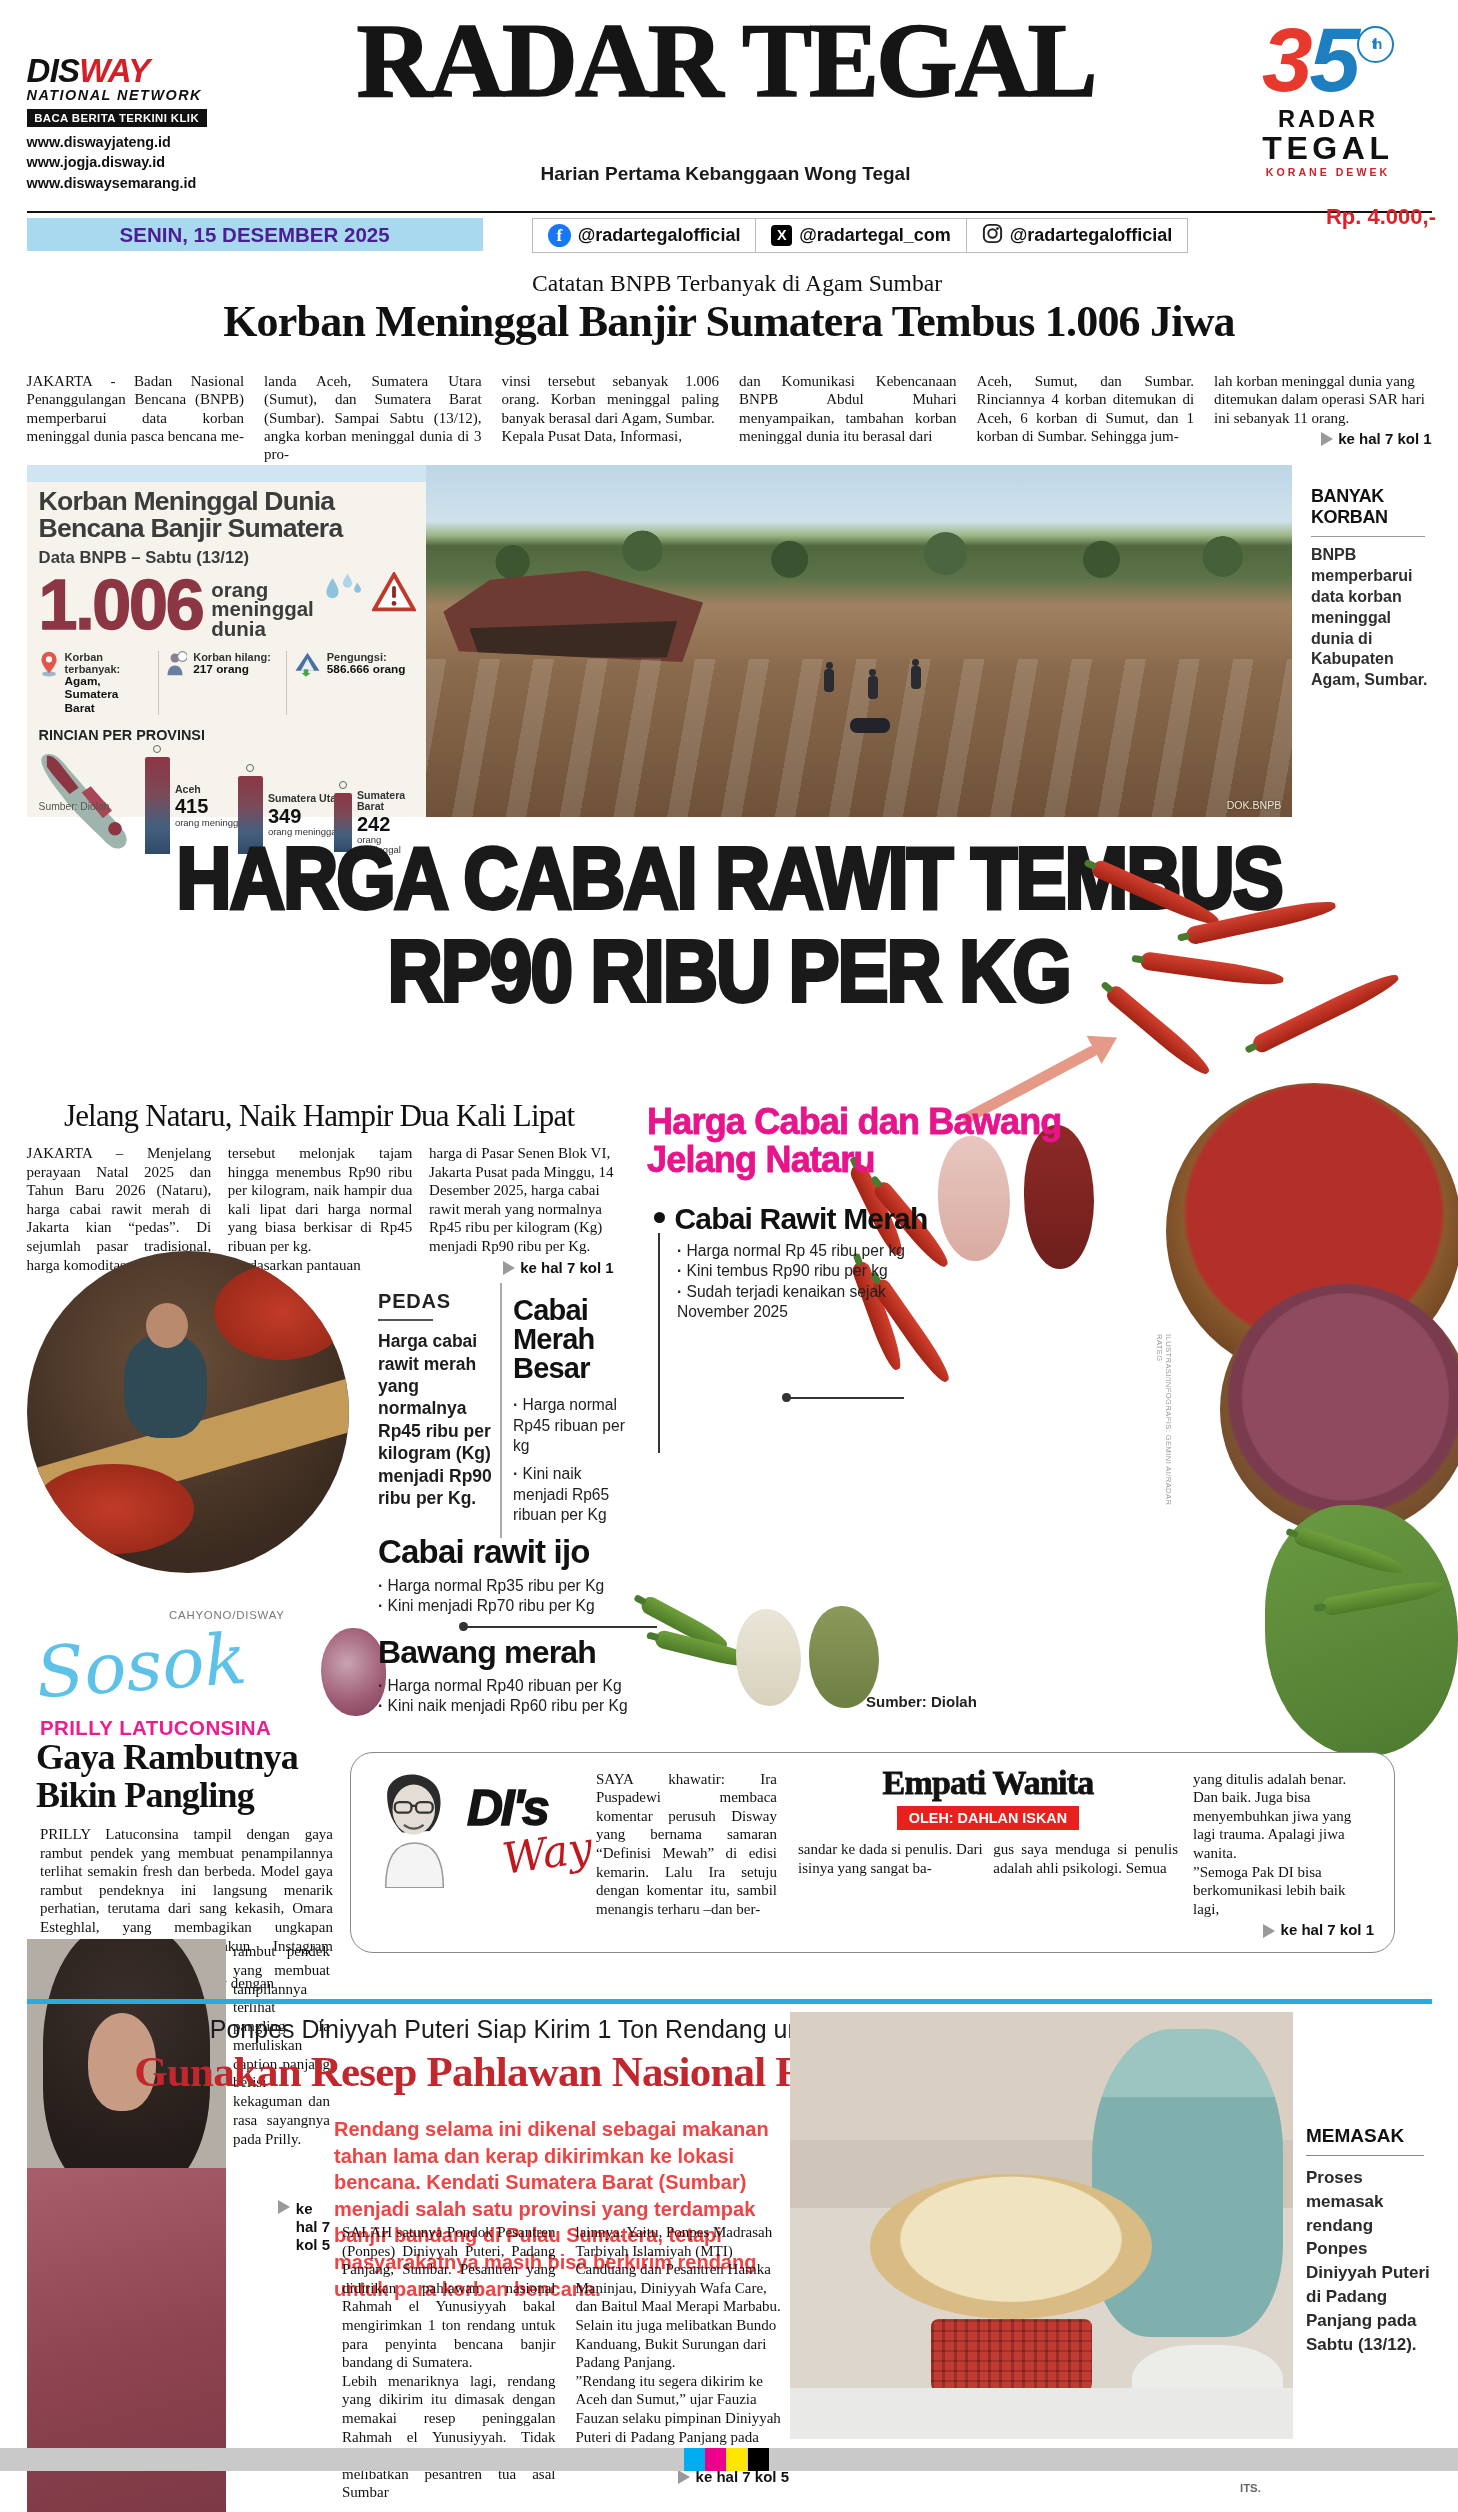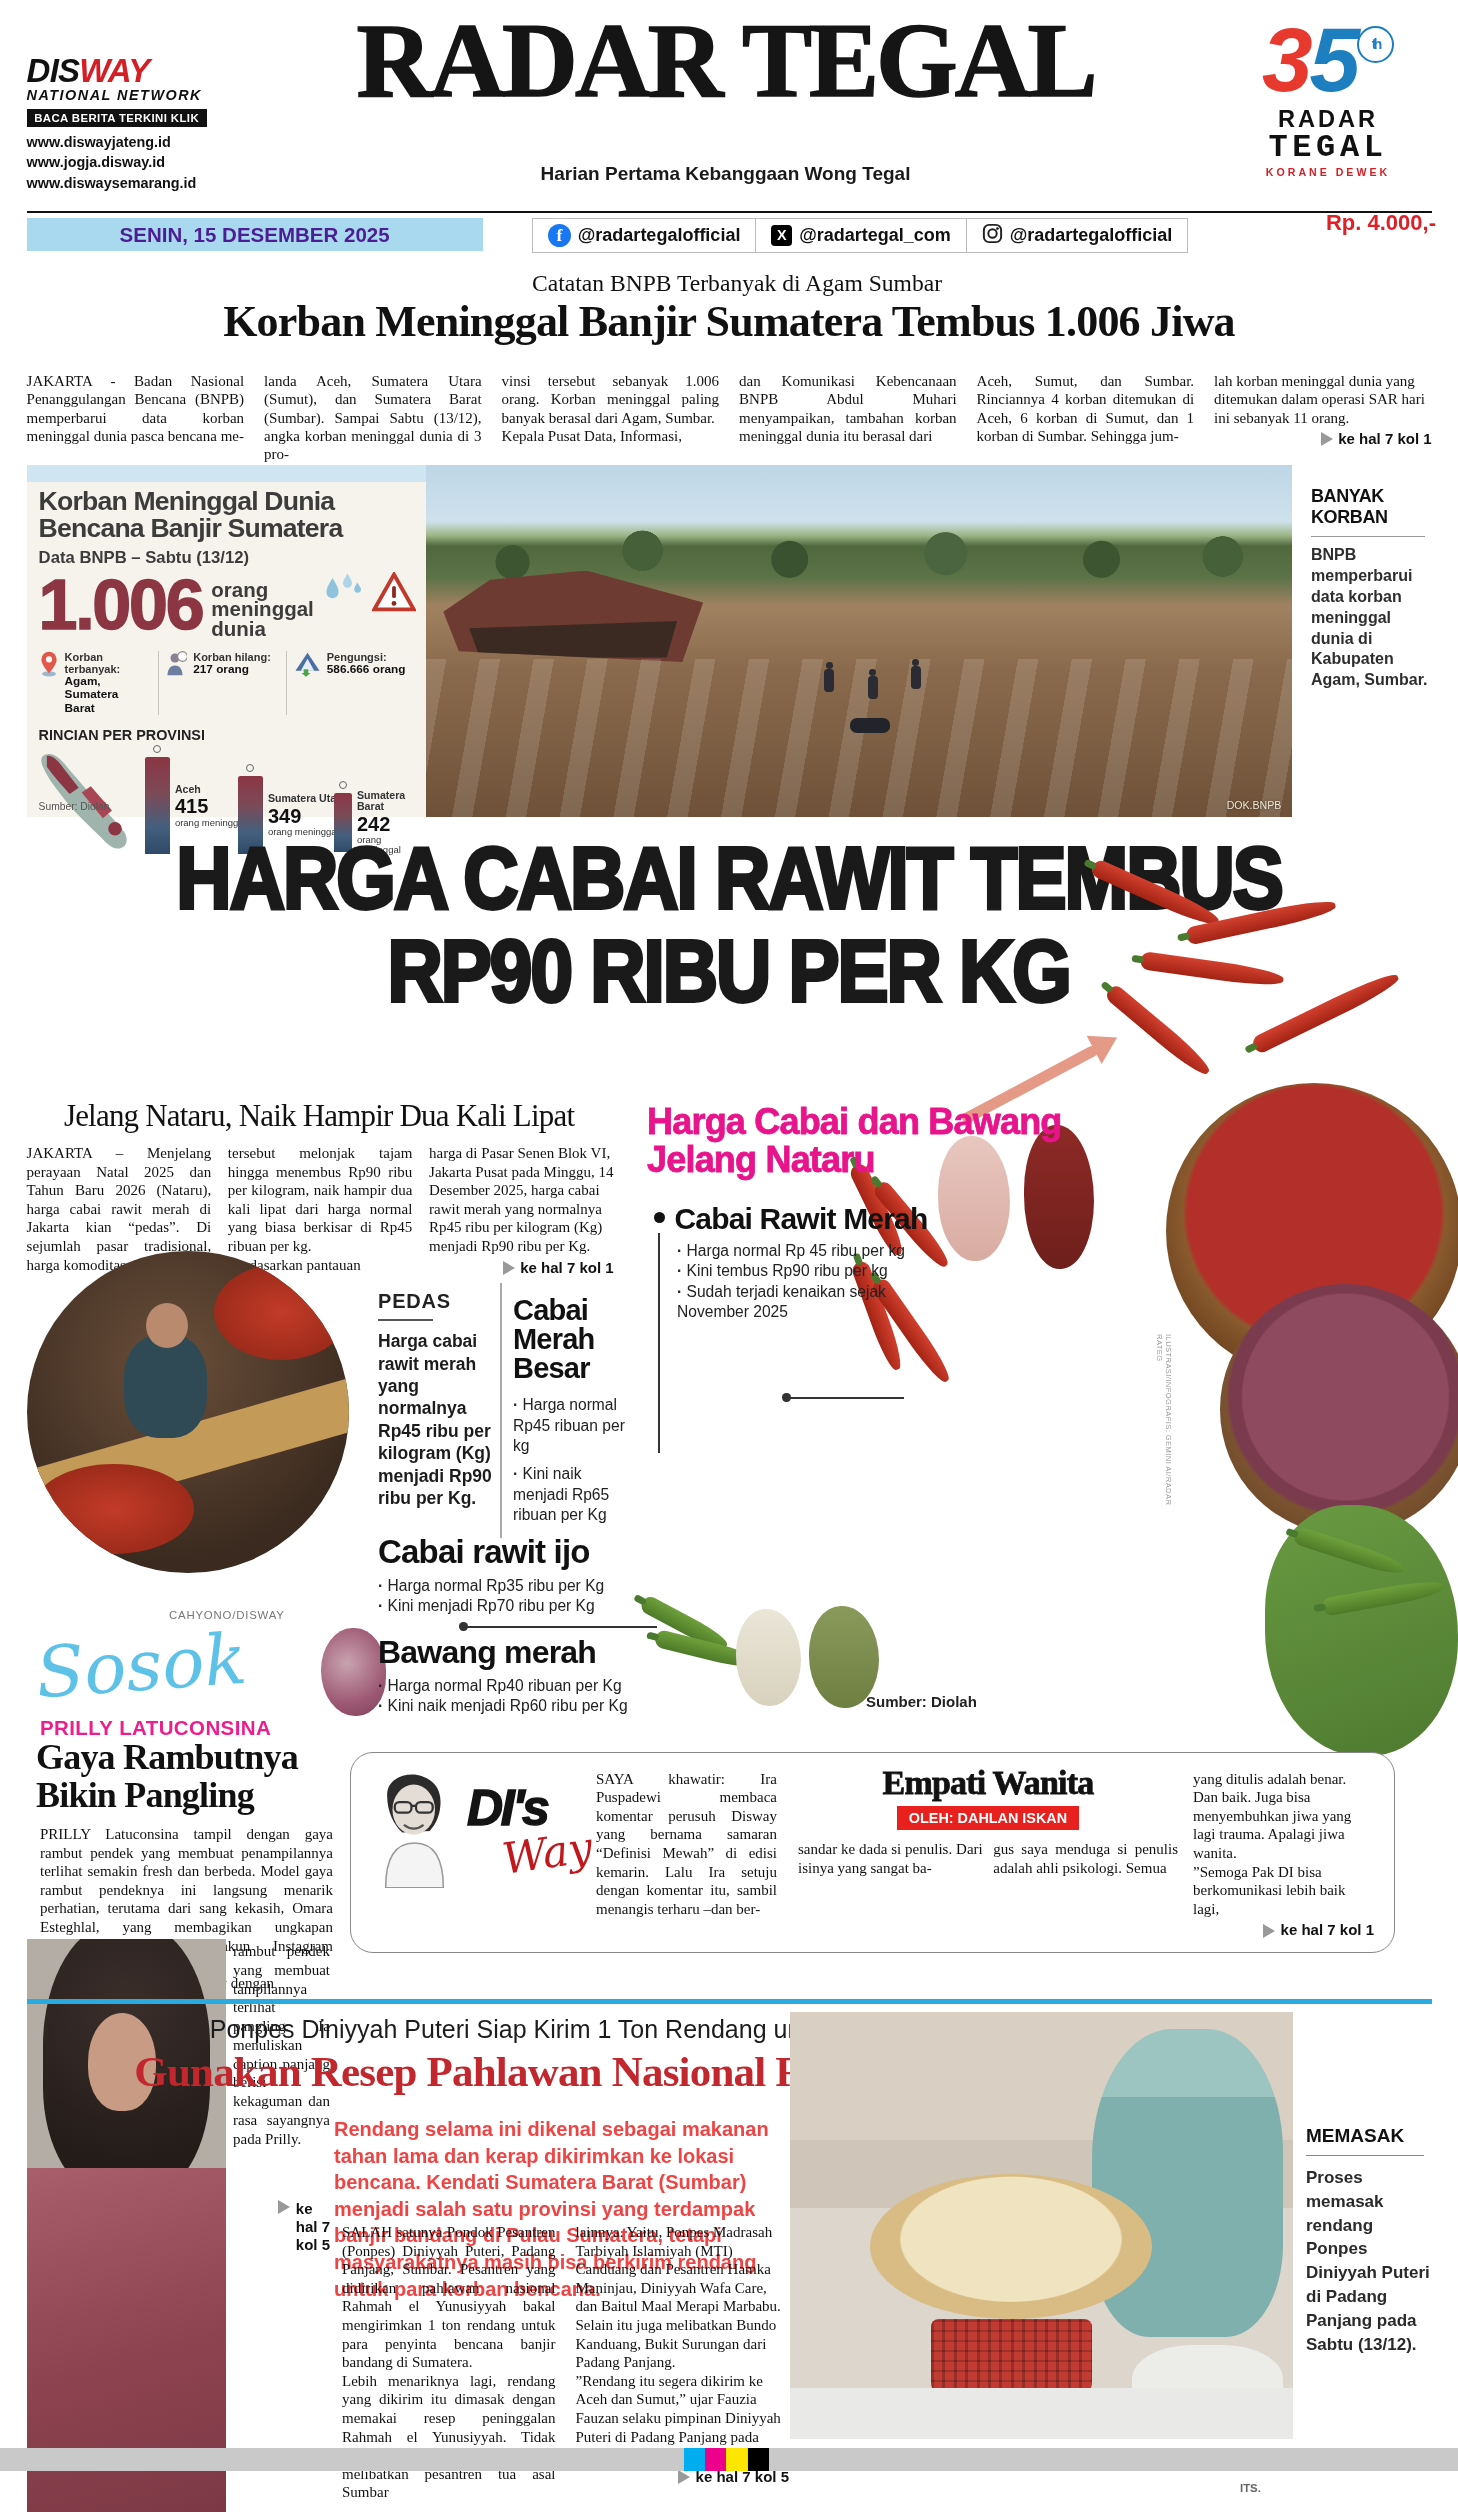--- a/index.html
+++ b/index.html
@@ -16,30 +16,30 @@
   .disway .sub{font-family:"Liberation Sans",sans-serif;font-style:italic;font-size:14.4px;letter-spacing:1.5px;font-weight:bold;margin-top:-3px;}
   .disway .banner{display:inline-block;background:#111;color:#fff;font-family:"Liberation Sans",sans-serif;font-weight:bold;font-size:11.4px;letter-spacing:0.4px;padding:3px 7.6px;margin:6px 0 4.6px 0;}
   .disway .url{font-family:"Liberation Sans",sans-serif;font-weight:bold;font-size:14.4px;line-height:1.45;color:#111;text-decoration:none;display:block;}
   .masthead{left:243px;top:6px;width:965px;text-align:center;font-weight:bold;font-size:105px;letter-spacing:-3px;line-height:1.05;color:#151515;-webkit-text-stroke:1.5px #151515;}
   .tagline{left:243px;top:163px;width:965px;text-align:center;font-family:"Liberation Sans",sans-serif;font-weight:bold;font-size:19px;color:#1a1a1a;}
   .anniv{left:1216px;top:16.7px;width:224px;text-align:center;}
   .anniv .num{font-family:"Liberation Sans",sans-serif;font-weight:bold;font-style:italic;font-size:91px;line-height:.95;letter-spacing:-3px;}
   .anniv .n3{color:#e8392e;} .anniv .n5{color:#1d7fc0;}
   .anniv .th{display:inline-block;width:33px;height:33px;border-radius:50%;border:2.3px solid #1d7fc0;color:#1d7fc0;font-size:14.4px;font-weight:bold;font-family:"Liberation Sans",sans-serif;line-height:33px;vertical-align:42px;font-style:normal;}
   .anniv .l1{font-family:"Liberation Sans",sans-serif;font-weight:bold;font-size:23.6px;letter-spacing:3px;margin-top:3px;}
-  .anniv .l2{font-family:Liberation Mono, monospace;font-weight:bold;font-size:32px;letter-spacing:4.6px;line-height:.95;}
+  .anniv .l2{font-family:Liberation Sans, sans-serif;font-weight:bold;font-size:32px;letter-spacing:4.6px;line-height:.95;}
   .anniv .motto{font-family:"Liberation Sans",sans-serif;font-weight:bold;font-size:10.6px;letter-spacing:3px;color:#d41f26;margin-top:2.3px;}
 
   .datebox{left:26.6px;top:218px;width:456px;height:33px;background:#a8d9ef;color:#4c1d95;font-family:"Liberation Sans",sans-serif;font-weight:bold;font-size:20.5px;line-height:33px;text-align:center;}
   .socials{left:532px;top:218px;height:33px;display:flex;align-items:stretch;border:0.8px solid #bbb;background:#fff;}
   .soc{display:flex;align-items:center;gap:6.8px;padding:0 15px;border-right:0.8px solid #bbb;font-family:"Liberation Sans",sans-serif;font-weight:bold;font-size:18px;color:#111;}
   .soc:last-child{border-right:none;}
   .fb{width:23px;height:23px;border-radius:50%;background:#1877f2;color:#fff;font-family:"Liberation Serif",serif;font-weight:bold;font-size:17.5px;text-align:center;line-height:23px;}
   .xx{width:21px;height:21px;border-radius:3.8px;background:#000;color:#fff;font-family:"Liberation Sans",sans-serif;font-weight:bold;font-size:14.4px;text-align:center;line-height:21px;}
-  .price{left:1322px;top:206px;width:114px;height:33px;font-family:"Liberation Sans",sans-serif;font-weight:bold;font-size:22px;color:#e01f26;line-height:33px;text-align:right;}
+  .price{left:1322px;top:200px;width:114px;height:33px;font-family:"Liberation Sans",sans-serif;font-weight:bold;font-size:22px;color:#e01f26;line-height:33px;text-align:right;}
 
   
   .kicker1{left:0;top:270px;width:1458px;text-align:center;font-size:23.6px;padding-left:8px;}
   .headline1{left:0;top:296px;width:1458px;text-align:center;font-weight:bold;font-size:44px;letter-spacing:-0.8px;}
   .cols6{left:26.6px;top:372px;width:1405px;display:flex;gap:20px;}
   .cols6 > div{flex:1;font-size:15px;line-height:1.22;}
   .jump{display:flex;align-items:center;justify-content:flex-end;gap:5.3px;font-family:"Liberation Sans",sans-serif;font-weight:bold;font-size:15px;margin-top:3px;}
   .tri{width:0;height:0;border-top:7.6px solid transparent;border-bottom:7.6px solid transparent;border-left:12px solid #999;}
 
   

